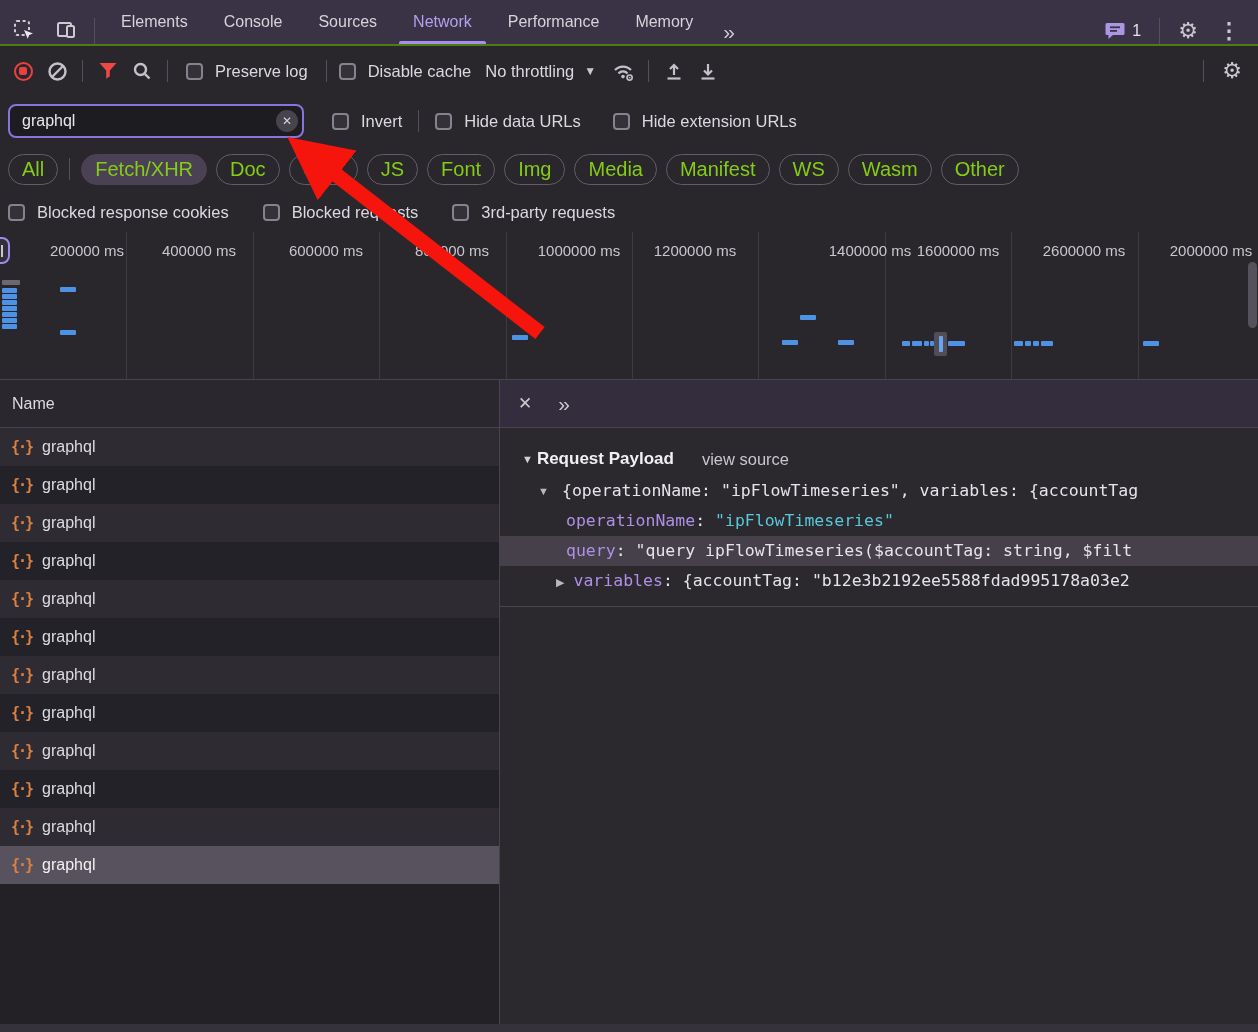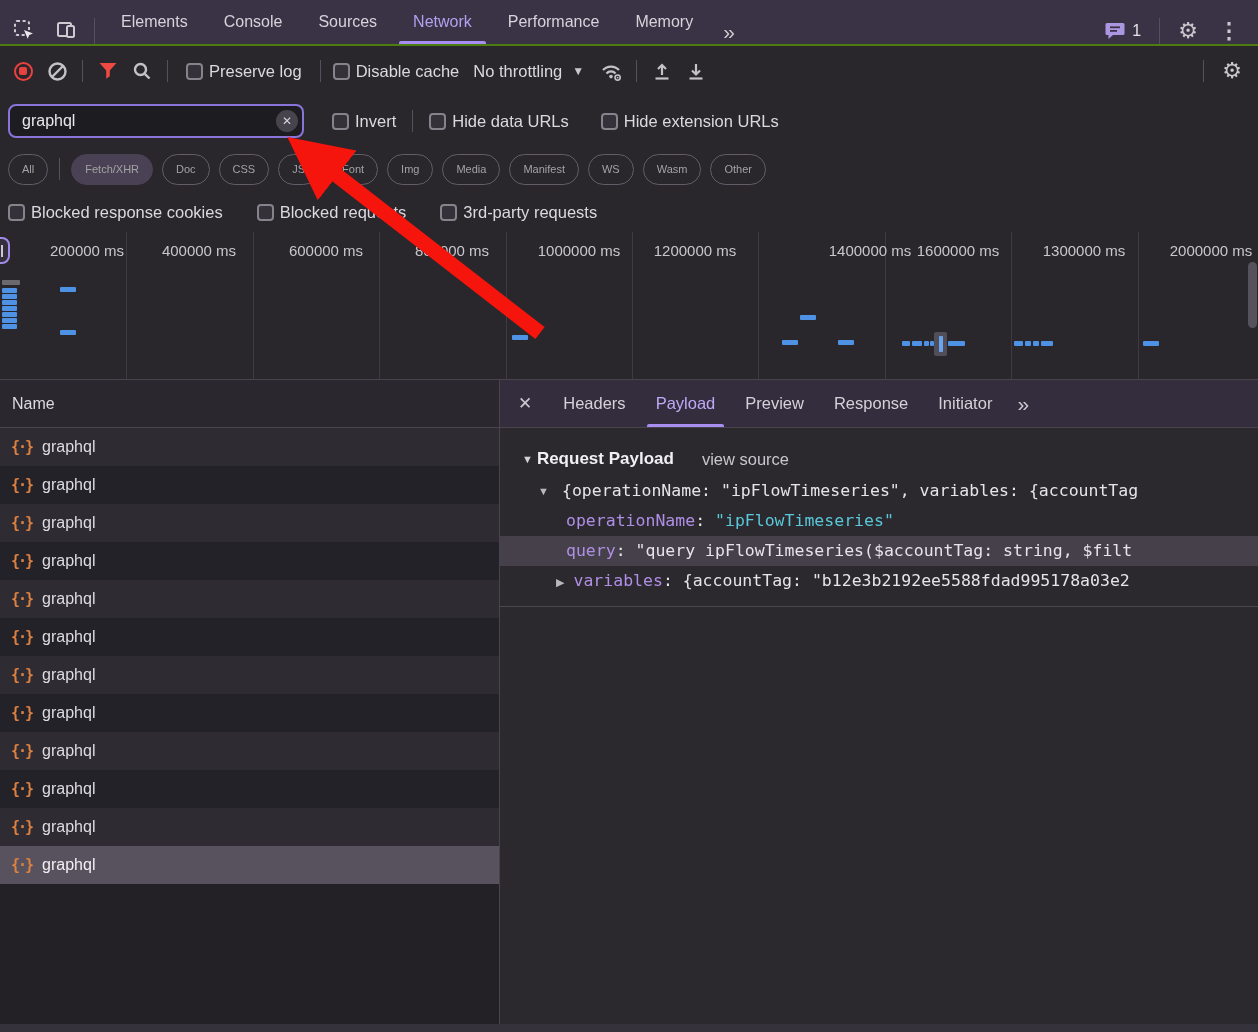--- a/index.html
+++ b/index.html
@@ -26,31 +26,31 @@
   .row{background:var(--toolbar-bg);display:flex;align-items:center}
   .toolbar{height:50px;padding:0 6px}
   .filter-row{height:50px;padding:0 8px}
   .chips-row{height:46px;padding:0 8px;gap:9px}
   .options-row{height:40px;padding:0 8px;gap:34px}
 
   .tool-icon{width:34px;height:34px;display:flex;align-items:center;justify-content:center;cursor:pointer;flex:none}
   .record-ring{width:19px;height:19px;border:2.5px solid var(--record-red);border-radius:50%;display:flex;align-items:center;justify-content:center}
   .record-ring i{display:block;width:8px;height:8px;background:var(--record-red);border-radius:2px}
 
-  .check-item{display:flex;align-items:center;gap:6px;cursor:pointer}
+  .check-item{display:flex;align-items:center;gap:12px;cursor:pointer}
   .cb{width:17px;height:17px;border:2px solid #87838c;border-radius:4px;background:#343139;flex:none}
   .check-item .lbl{font-size:16.5px;color:#dbd9df;white-space:nowrap}
   .throttle{display:flex;align-items:center;gap:10px;padding:0 10px;font-size:16.5px;color:#dbd9df;cursor:pointer;white-space:nowrap}
   .caret{font-size:12px;color:#cac8ce}
 
   .filter-input-wrap{position:relative;width:296px;height:34px;flex:none;margin-right:28px}
   .filter-input-wrap input{width:100%;height:100%;background:#1d1c21;border:2px solid #8a74d9;border-radius:8px;color:#e9e7ec;font-size:16px;font-family:"Liberation Sans",sans-serif;padding:0 34px 0 12px;outline:none}
   .clear-btn{position:absolute;right:6px;top:6px;width:22px;height:22px;border-radius:50%;background:#47444d;color:#d6d4da;display:flex;align-items:center;justify-content:center;font-size:12px;cursor:pointer}
 
-  .chip{height:31px;padding:0 13px;border:1px solid #625d68;border-radius:16px;display:flex;align-items:center;font-size:11px;color:#a3a3a3;cursor:pointer;white-space:nowrap;background:transparent}
+  .chip{height:31px;padding:0 13px;border:1px solid #625d68;border-radius:16px;display:flex;align-items:center;font-size:20px;color:#84cc16;cursor:pointer;white-space:nowrap;background:transparent}
   .chip.active{background:var(--chip-active-bg);border-color:var(--chip-active-bg)}
 
   
   .timeline{height:148px;background:var(--toolbar-bg);border-bottom:1px solid var(--border);position:relative;overflow:hidden}
   .tl-grid{position:absolute;top:0;bottom:0;width:1px;background:#3d3a42}
   .tl-label{position:absolute;top:10px;transform:translateX(-50%);font-size:15px;color:#c9c7cd;white-space:nowrap}
   .tl-bar{position:absolute;height:5px;border-radius:1px;background:var(--bar-blue)}
   .tl-bar.gray{background:#6b6870}
   .tl-marker{position:absolute;background:#514d59;border-radius:2px;display:flex;align-items:center;justify-content:center}
   .tl-marker i{display:block;width:4px;height:16px;background:#6aa4ec;border-radius:1px}
@@ -273,21 +273,21 @@
     <div class="tl-grid" style="left:1011px"></div>
     <div class="tl-grid" style="left:1138px"></div>
     <div class="tl-label" style="left:87px">200000 ms</div>
     <div class="tl-label" style="left:199px">400000 ms</div>
     <div class="tl-label" style="left:326px">600000 ms</div>
     <div class="tl-label" style="left:452px">800000 ms</div>
     <div class="tl-label" style="left:579px">1000000 ms</div>
     <div class="tl-label" style="left:695px">1200000 ms</div>
     <div class="tl-label" style="left:870px">1400000 ms</div>
     <div class="tl-label" style="left:958px">1600000 ms</div>
-    <div class="tl-label" style="left:1084px">1300000 ms</div>
+    <div class="tl-label" style="left:1084px">2600000 ms</div>
     <div class="tl-label" style="left:1211px">2000000 ms</div>
     <div class="tl-bar gray" style="left:2px;top:48px;width:18px"></div>
     <div class="tl-bar" style="left:2px;top:56px;width:15px"></div>
     <div class="tl-bar" style="left:2px;top:62px;width:15px"></div>
     <div class="tl-bar" style="left:2px;top:68px;width:15px"></div>
     <div class="tl-bar" style="left:2px;top:74px;width:15px"></div>
     <div class="tl-bar" style="left:2px;top:80px;width:15px"></div>
     <div class="tl-bar" style="left:2px;top:86px;width:15px"></div>
     <div class="tl-bar" style="left:2px;top:92px;width:15px"></div>
     <div class="tl-bar" style="left:60px;top:55px;width:16px"></div>
@@ -364,27 +364,20 @@
         <div class="req-row even selected">
           <span class="json-icon">{·}</span>
           <span>graphql</span>
         </div>
       </div>
   </div>
 
   <div class="right-pane">
     <div class="detail-tabs">
       <span class="dt-close">✕</span>
-      <div id="detail-tabs-list" style="display:flex;height:100%">
-          <div class="dtab">Headers</div>
-          <div class="dtab active">Payload</div>
-          <div class="dtab">Preview</div>
-          <div class="dtab">Response</div>
-          <div class="dtab">Initiator</div>
-        </div>
       <span class="dt-more">»</span>
     </div>
     <div class="payload">
       <div class="p-title-row">
         <span class="p-tri">▼</span>
         <span class="p-title">Request Payload</span>
         <span class="p-viewsource">view source</span>
       </div>
       <div id="payload-rows">
           <div class="prow summary"><span class="tri abs">▼</span><span class="pplain">{operationName: "ipFlowTimeseries", variables: {accountTag</span></div>

